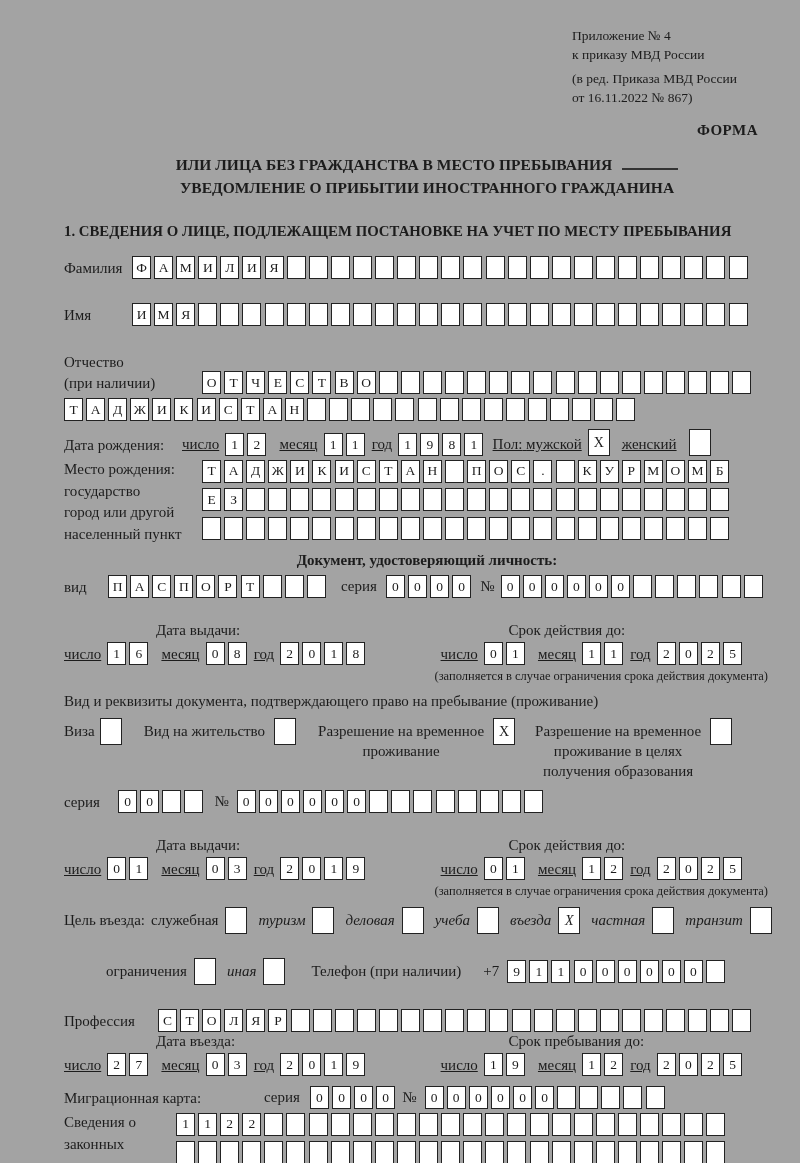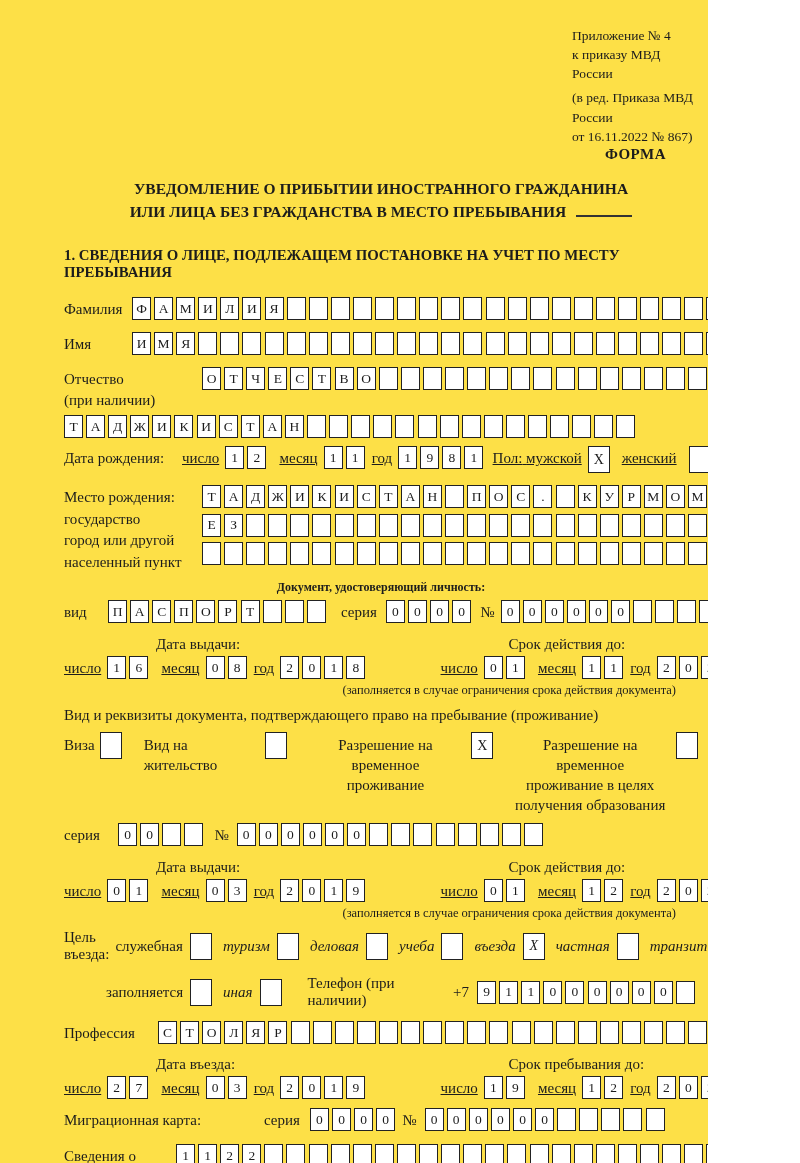--- a/index.html
+++ b/index.html
@@ -1,44 +1,44 @@
 <!DOCTYPE html>
 <html><head>
 <meta charset="utf-8">
 <style>
   * { margin:0; padding:0; box-sizing:content-box; }
   body { background:#fff; }
   .page {
-    width:708px; height:1163px; background:#fde047; color:#1c1c1c;
+    width:800px; height:1163px; background:#a3a3a3; color:#1c1c1c;
     font-family:"Liberation Serif","DejaVu Serif",serif;
     padding:26px 10px 0 64px; box-sizing:border-box; overflow:hidden;
     font-size:15px; position:relative;
   }
   .hdr { margin-left:508px; font-size:13.5px; line-height:1.42; }
   .hdr .sub { margin-top:5px; }
-  .forma { text-align:right; padding-right:32px; font-weight:bold; font-size:15px; letter-spacing:0.5px; }
+  .forma { text-align:right; padding-right:32px; font-weight:bold; font-size:15px; margin-top:14px; letter-spacing:0.5px; }
   .title { text-align:center; font-weight:bold; font-size:15.5px; line-height:1.5; margin-top:14px; }
   .uline { display:inline-block; width:56px; border-bottom:2.2px solid #333; margin-left:10px; vertical-align:baseline; }
   .sect { font-weight:bold; font-size:14.8px; margin-top:24px; }
-  .row { display:flex; align-items:flex-start; }
+  .row { display:flex; align-items:flex-end; }
   .rlabel { flex:0 0 auto; line-height:21px; padding-top:2px; }
   .rlabel .l2 { display:block; }
   .cells { display:flex; flex:0 0 auto; }
   .cell {
     flex:0 0 auto; width:17px; height:21px; border:1.6px solid #222;
     margin-right:3.1px; display:flex; align-items:center; justify-content:center;
     font-size:13.5px; background:#fff;
   }
   .cbox {
     flex:0 0 auto; width:20px; height:25px; border:1.6px solid #222;
     display:inline-flex; align-items:center; justify-content:center; font-size:14px; background:#fff;
   }
-  .mt16{margin-top:16px}.mt8{margin-top:8px}.mt7{margin-top:12px}.mt6{margin-top:12px}.mt5{margin-top:5px}.mt4{margin-top:4px}
+  .mt16{margin-top:16px}.mt8{margin-top:8px}.mt7{margin-top:1px}.mt6{margin-top:24px}.mt5{margin-top:5px}.mt4{margin-top:4px}
   .stack > .cells { margin-bottom:5.5px; }
-  .doc-head { text-align:center; font-weight:bold; font-size:12px; margin-top:7px; }
+  .doc-head { text-align:center; font-weight:bold; font-size:15px; margin-top:7px; }
   .inline-lbl { line-height:24px; padding:0 9px 0 12px; flex:0 0 auto; }
   .dates-row { display:flex; }
   .dategrp {}
   .dt-title { margin-left:92px; margin-bottom:3px; }
   .dt-title.r { margin-left:68px; }
   .dt-fields { display:flex; align-items:flex-start; }
   .dlbl { line-height:24px; padding-right:6px; flex:0 0 auto;text-decoration:underline; }
   .dlbl.mid { padding-left:10px; }
   .dt-note { font-size:12.5px; text-align:right; padding-right:22px; margin-top:3px; }
   .permit-line { margin-top:9px; }
@@ -61,22 +61,22 @@
   <div class="hdr">
     <div>Приложение № 4</div>
     <div>к приказу МВД России</div>
     <div class="sub">(в ред. Приказа МВД России</div>
     <div>от 16.11.2022 № 867)</div>
   </div>
 
   <div class="forma">ФОРМА</div>
 
   <div class="title">
+    <div><span>ИЛИ ЛИЦА БЕЗ ГРАЖДАНСТВА В МЕСТО ПРЕБЫВАНИЯ</span><span class="uline"></span></div>
     <div>УВЕДОМЛЕНИЕ О ПРИБЫТИИ ИНОСТРАННОГО ГРАЖДАНИНА</div>
-    <div><span>ИЛИ ЛИЦА БЕЗ ГРАЖДАНСТВА В МЕСТО ПРЕБЫВАНИЯ</span><span class="uline"></span></div>
   </div>
 
   <div class="sect">1. СВЕДЕНИЯ О ЛИЦЕ, ПОДЛЕЖАЩЕМ ПОСТАНОВКЕ НА УЧЕТ ПО МЕСТУ ПРЕБЫВАНИЯ</div>
 
   <div class="row mt16">
     <div class="rlabel" style="width:68px">Фамилия</div>
     <div class="cells">
         <span class="cell">Ф</span>
         <span class="cell">А</span>
         <span class="cell">М</span>
@@ -543,21 +543,21 @@
       <span class="cbox"></span>
     </div>
     <div class="opt">
       <span>транзит</span>
       <span class="cbox"></span>
     </div>
   </div>
 
   <div class="optrow mt6" style="margin-left:42px">
     <div class="opt">
-      <span>заполняется</span>
+      <span>ограничения</span>
       <span class="cbox"></span>
     </div>
     <div class="opt">
       <span>иная</span>
       <span class="cbox"></span>
     </div>
     <span style="margin-left:26px">Телефон (при наличии)</span>
     <span style="margin-left:22px">+7</span>
     <div class="cells" style="margin-left:8px">
         <span class="cell">9</span>

